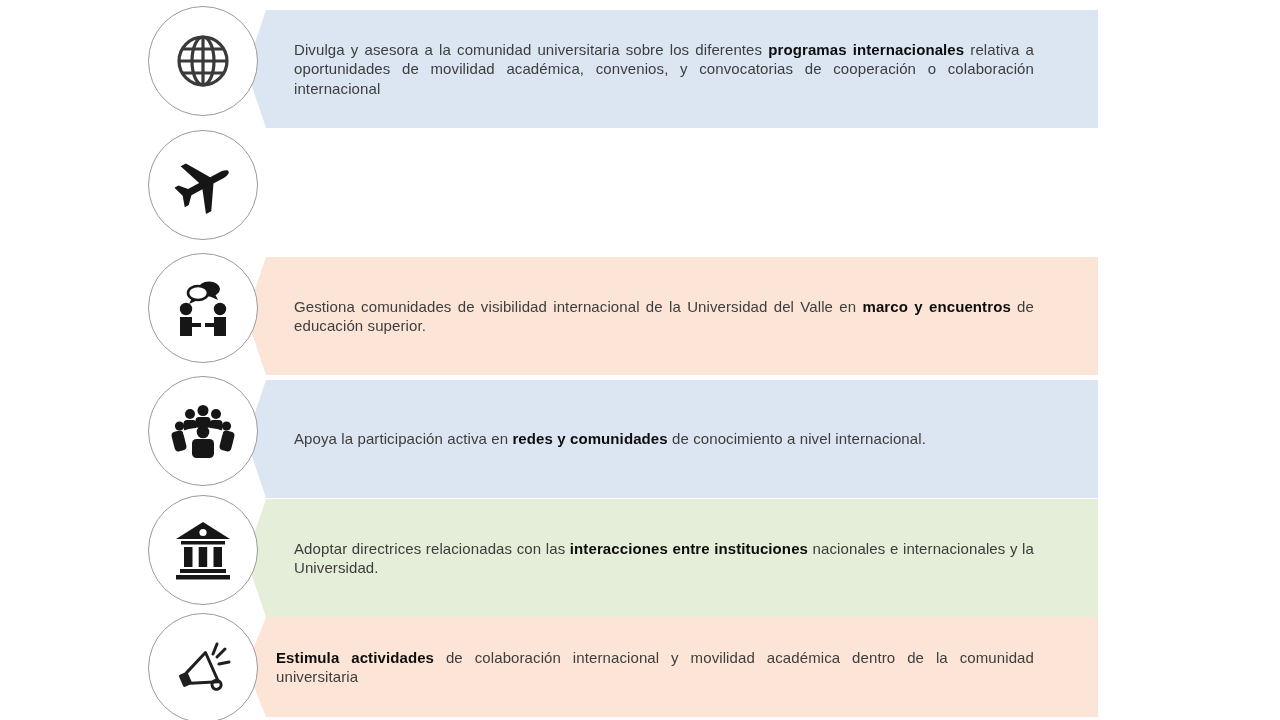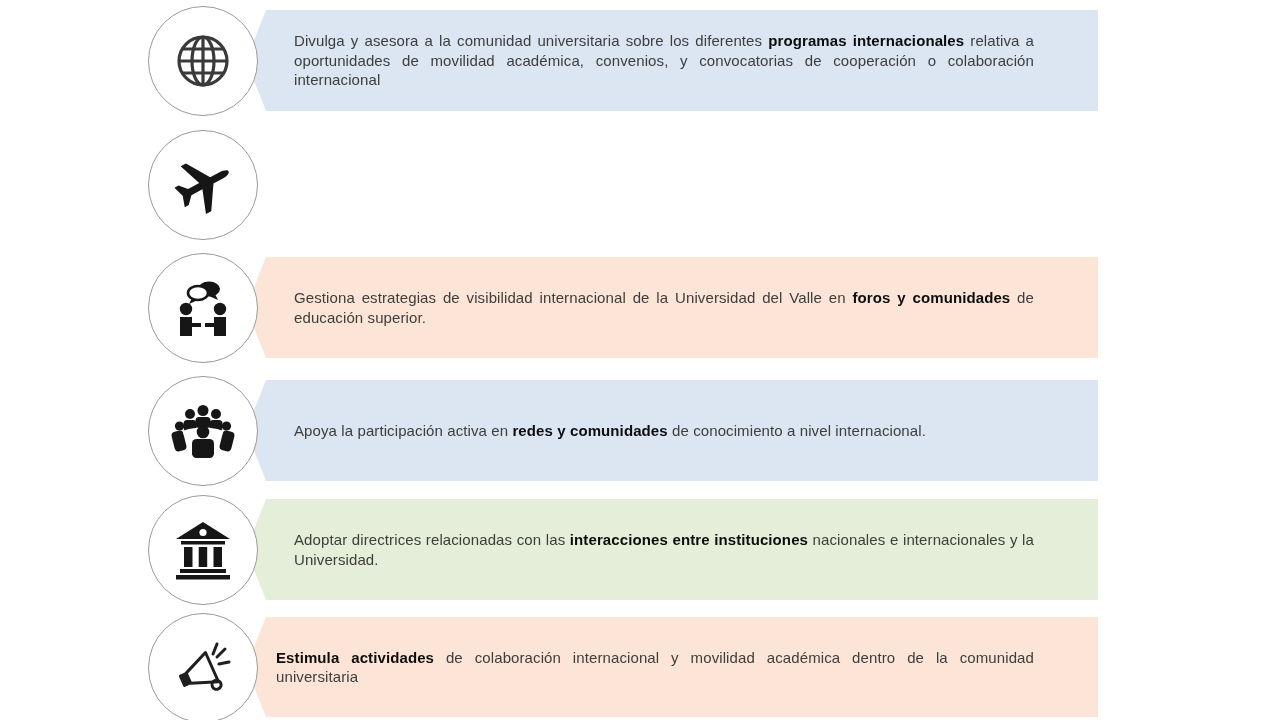--- a/index.html
+++ b/index.html
@@ -2,21 +2,21 @@
 <html><head>
 <meta charset="utf-8">
 <style>
   html,body{margin:0;padding:0;background:#fff;}
   #slide{
     position:relative;width:1280px;height:720px;background:#ffffff;overflow:hidden;
     font-family:"Liberation Sans","DejaVu Sans",sans-serif;
   }
   .row{position:absolute;left:0;width:1280px;}
   .banner{
-    position:absolute;left:246px;width:852px;height:101px;
+    position:absolute;left:246px;width:852px;height:118px;
     clip-path:polygon(20px 0%,100% 0%,100% 100%,20px 100%,0% 50%);
     display:flex;align-items:center;box-sizing:border-box;
     padding:8px 64px 8px 48px;
   }
   .banner.tight{padding-left:30px;align-items:center;}
   .banner p{
     margin:0;font-size:15px;line-height:19.5px;color:#3d3d3d;
     text-align:justify;letter-spacing:0.1px;
   }
   .banner p b{color:#0d0d0d;font-weight:bold;}
@@ -53,21 +53,21 @@
       <svg viewBox="0 0 64 64" fill="#161616">
         <g transform="rotate(62 32 32)">
           <path d="M32 3 C34 3 35.5 7 35.5 12 L35.5 22 L59 37 L59 43 L35.5 34.5 L35.5 47 L43 54 L43 58.5 L32 55 L21 58.5 L21 54 L28.5 47 L28.5 34.5 L5 43 L5 37 L28.5 22 L28.5 12 C28.5 7 30 3 32 3 Z"></path>
         </g>
       </svg>
     </div>
   </div>
 
   <div class="row" style="top:245px;height:123px;">
     <div class="banner" style="top: 12px; background: rgb(252, 229, 214);">
-      <p><span>Gestiona estrategias de visibilidad internacional de la Universidad del Valle en </span><b>foros y comunidades</b><span> de educación superior.</span></p>
+      <p><span>Gestiona comunidades de visibilidad internacional de la Universidad del Valle en </span><b>marco y encuentros</b><span> de educación superior.</span></p>
     </div>
     <div class="icon-circle" style="top:8px;">
       <svg viewBox="0 0 64 64">
         <ellipse cx="38" cy="13" rx="11" ry="7.5" fill="#161616"></ellipse>
         <path d="M44 18 L47 24 L38 20 Z" fill="#161616"></path>
         <ellipse cx="27" cy="17" rx="10" ry="7" fill="#ffffff" stroke="#161616" stroke-width="2.6"></ellipse>
         <path d="M21 22 L18 28 L27 24 Z" fill="#161616"></path>
         <circle cx="15" cy="33" r="6.2" fill="#161616"></circle>
         <path d="M9 41 L21 41 L21 47 L30 47 L30 51 L21 51 L21 60 L9 60 Z" fill="#161616"></path>
         <circle cx="49" cy="33" r="6.2" fill="#161616"></circle>

